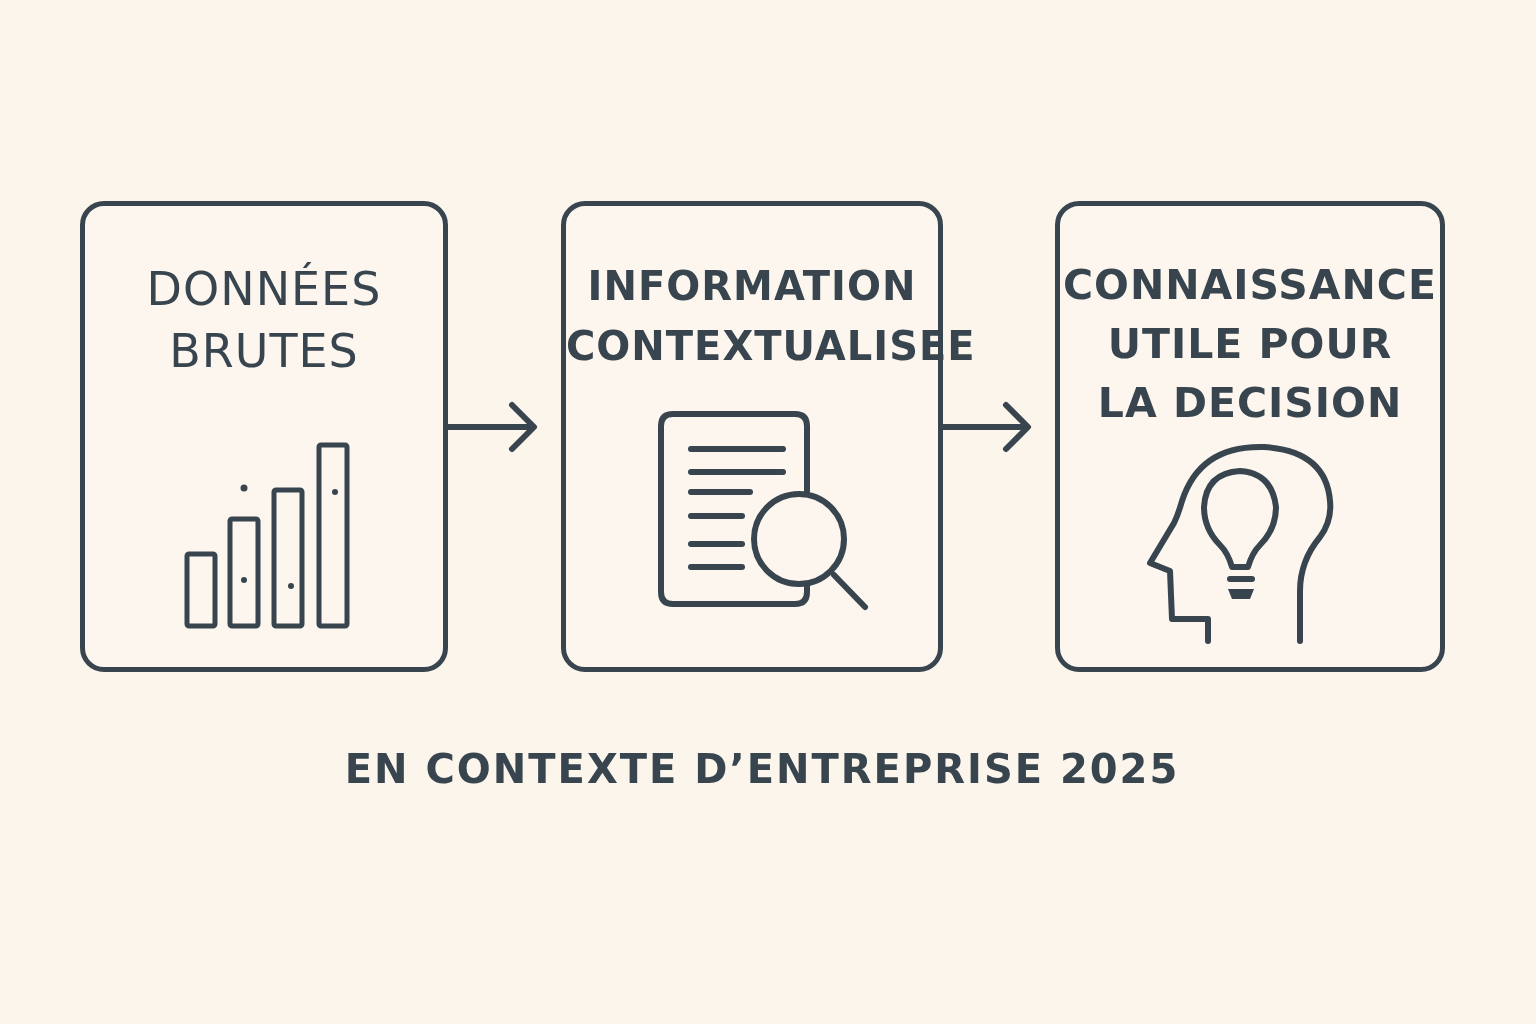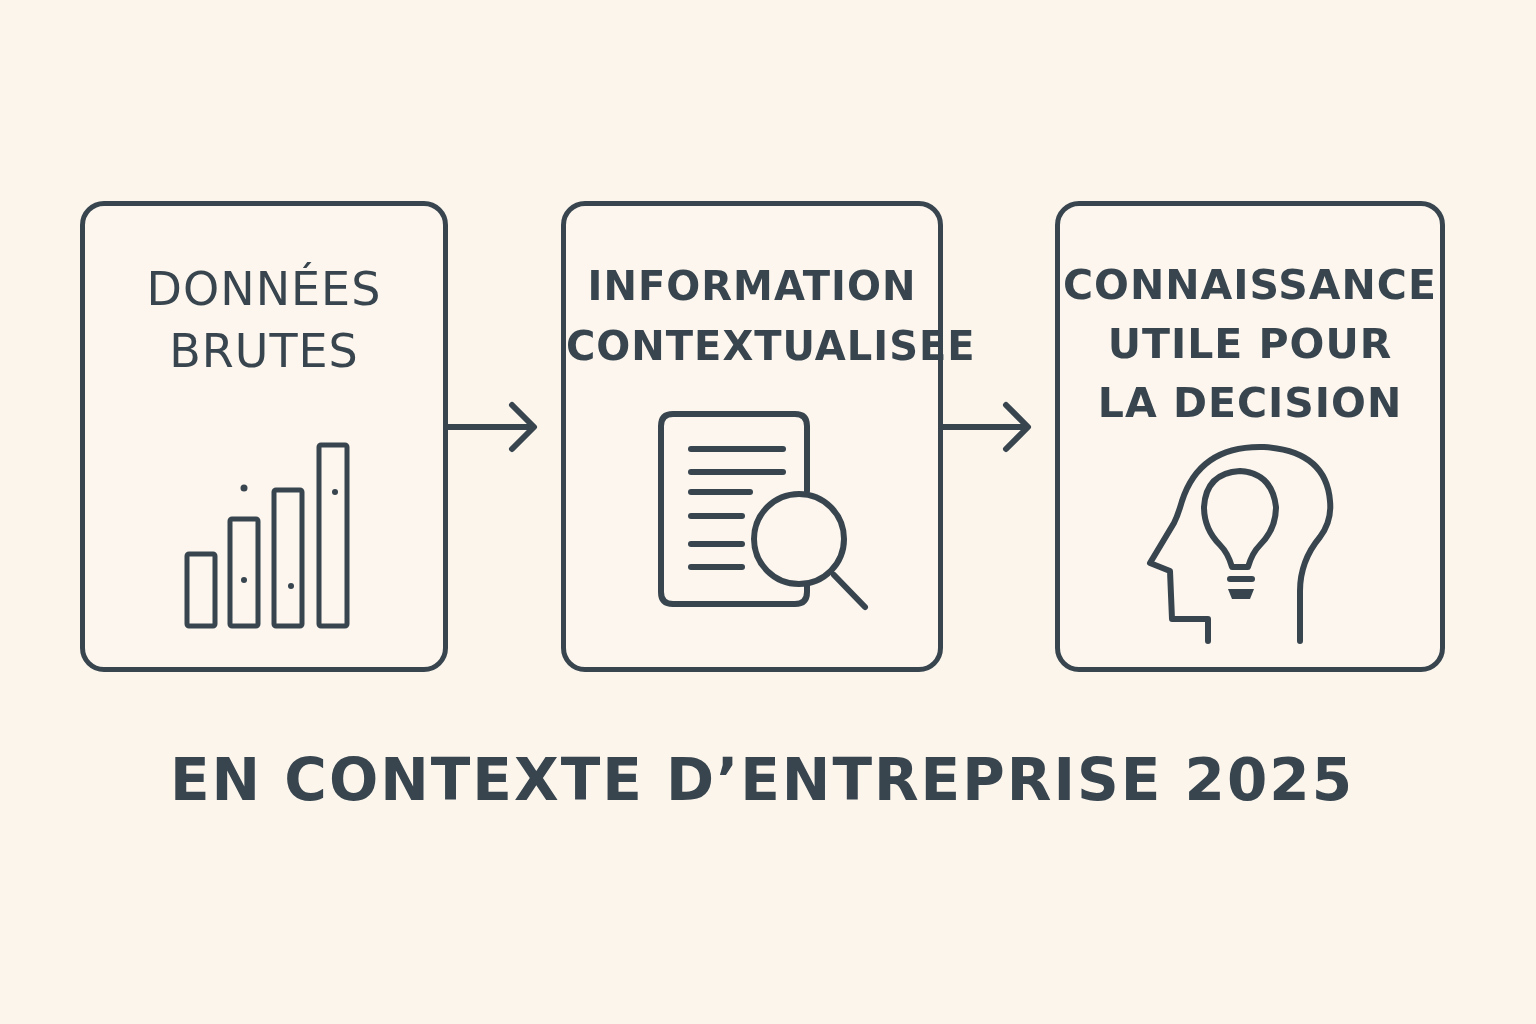--- a/index.html
+++ b/index.html
@@ -40,21 +40,21 @@
     .arrow {
       position: absolute;
     }
     .footer {
       position: absolute;
       left: 0;
       right: 12px;
       top: 746px;
       text-align: center;
       font-weight: bold;
-      font-size: 58px;
+      font-size: 40px;
       letter-spacing: 2px;
       color: #38454f;
     }
   </style>
 </head>
 <body>
 
 <div class="card" style="left:80px; top:201px; width:368px; height:471px;">
   <div class="card-title" style="top:52px; font-weight:normal; font-size:46px; line-height:62px;">DONNÉES
 BRUTES</div>

